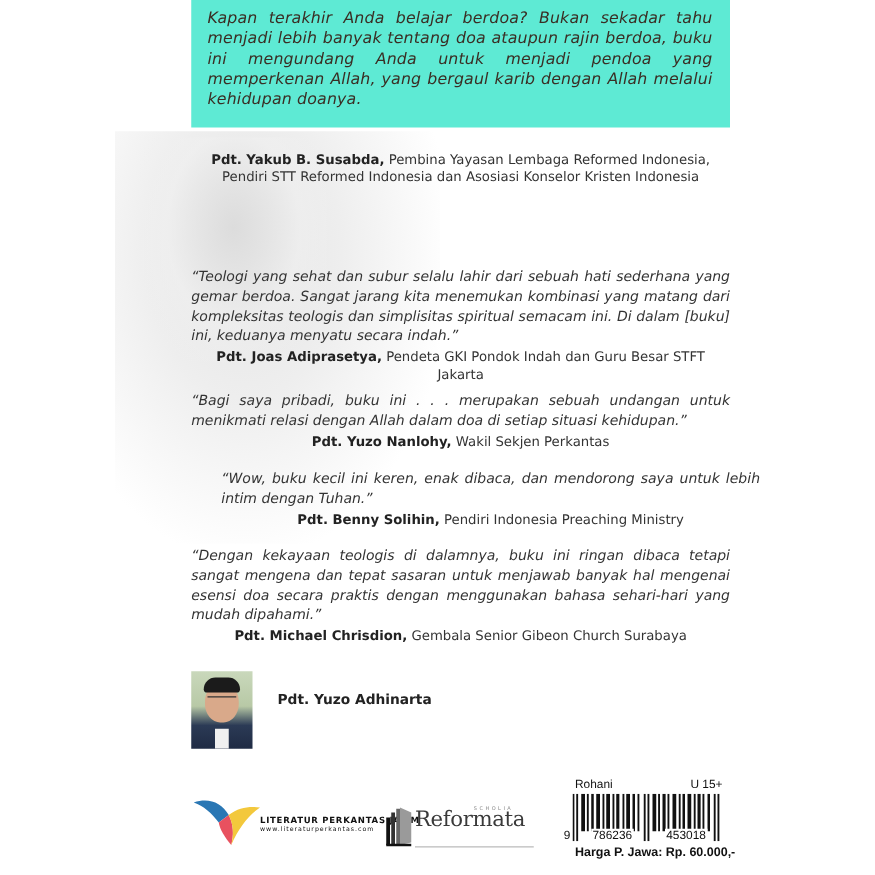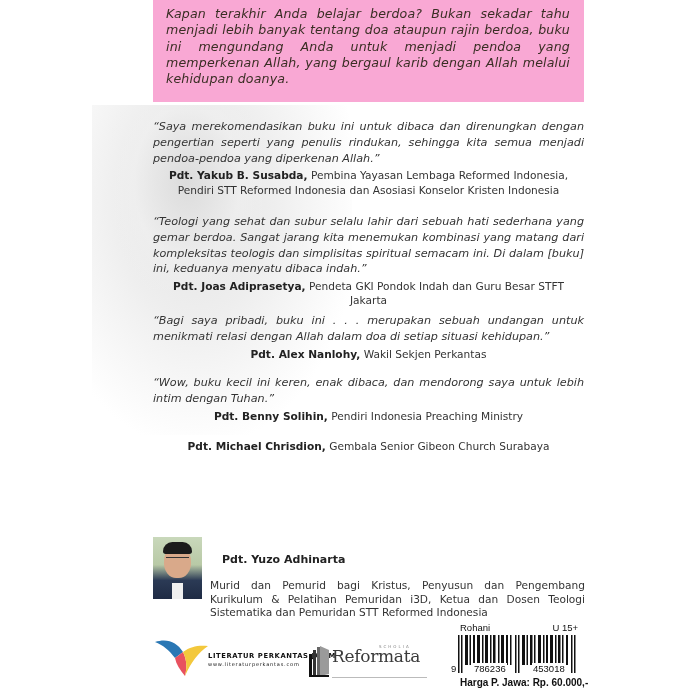--- a/index.html
+++ b/index.html
@@ -2,21 +2,21 @@
 <html><head>
 <meta charset="utf-8">
 <style>
   html, body { margin:0; padding:0; }
   body { width:700px; height:700px; background:#ffffff; position:relative; overflow:hidden; font-family:"DejaVu Sans", sans-serif; }
   .cover { position:absolute; left:92px; top:0; width:515px; height:700px; background:#ffffff; overflow:hidden; }
   .wash { position:absolute; left:0; top:105px; width:260px; height:330px;
     background: radial-gradient(ellipse at 40% 30%, #e4e4e4 0%, #eeeeee 35%, rgba(255,255,255,0) 75%); }
   .wash2 { position:absolute; left:20px; top:110px; width:150px; height:180px;
     background: radial-gradient(ellipse at 50% 40%, #dcdcdc 0%, rgba(240,240,240,0.6) 50%, rgba(255,255,255,0) 80%); }
-  .intro { position:absolute; left:153px; top:0; width:431px; height:102px; background:#f9a8d4; box-sizing:border-box; padding:6px 14px 0 13px; }
+  .intro { position:absolute; left:153px; top:0; width:431px; height:102px; background:#5eead4; box-sizing:border-box; padding:6px 14px 0 13px; }
   .intro p { margin:0; font-style:italic; font-size:12.6px; line-height:16.3px; color:#3a2e24; text-align:justify; text-align-last:left; letter-spacing:0.15px; }
   .col { position:absolute; left:153px; width:431px; color:#333; }
   .quote { margin:0; font-style:italic; font-size:11.2px; line-height:15.8px; color:#333; text-align:justify; text-align-last:left; }
   .attr { margin:2px 0 0 0; font-size:10.6px; line-height:14.2px; color:#333;text-align:center; }
   .attr b { font-weight:bold; color:#222; }
   .author { position:absolute; left:153px; top:537px; width:431px; height:62px; }
   .photo { position:absolute; left:0; top:0; width:49px; height:62px; background:linear-gradient(180deg,#c9d8bb 0%,#b8c9a6 45%,#2b3a55 70%,#1f2b44 100%); overflow:hidden; }
   .photo .face { position:absolute; left:11px; top:8px; width:27px; height:33px; border-radius:50% 50% 45% 45%; background:#d9a98a; }
   .photo .hair { position:absolute; left:10px; top:5px; width:29px; height:12px; border-radius:14px 14px 4px 4px; background:#1b1b1b; }
   .photo .shirt { position:absolute; left:19px; top:46px; width:11px; height:16px; background:#f0f0f0; }
@@ -46,53 +46,52 @@
 <div class="cover">
   <div class="wash"></div>
   <div class="wash2"></div>
 </div>
 
 <div class="intro">
   <p>Kapan terakhir Anda belajar berdoa? Bukan sekadar tahu menjadi lebih banyak tentang doa ataupun rajin berdoa, buku ini mengundang Anda untuk menjadi pendoa yang memperkenan Allah, yang bergaul karib dengan Allah melalui kehidupan doanya.</p>
 </div>
 
 <div class="col" style="top:119px;">
-  <p class="quote">“Saya merekomendasikan buku ini untuk dibaca dan direnungkan dengan pengertian seperti yang penulis rindukan, sehingga kita semua menjadi pendoa-pendoa yang diperkenan Allah.”</p>
   <p class="attr"><b>Pdt. Yakub B. Susabda,</b> <span>Pembina Yayasan Lembaga Reformed Indonesia, Pendiri STT Reformed Indonesia dan Asosiasi Konselor Kristen Indonesia</span></p>
 </div>
 
 <div class="col" style="top:214px;">
-  <p class="quote">“Teologi yang sehat dan subur selalu lahir dari sebuah hati sederhana yang gemar berdoa. Sangat jarang kita menemukan kombinasi yang matang dari kompleksitas teologis dan simplisitas spiritual semacam ini. Di dalam [buku] ini, keduanya menyatu dibaca indah.”</p>
+  <p class="quote">“Teologi yang sehat dan subur selalu lahir dari sebuah hati sederhana yang gemar berdoa. Sangat jarang kita menemukan kombinasi yang matang dari kompleksitas teologis dan simplisitas spiritual semacam ini. Di dalam [buku] ini, keduanya menyatu secara indah.”</p>
   <p class="attr"><b>Pdt. Joas Adiprasetya,</b> <span>Pendeta GKI Pondok Indah dan Guru Besar STFT Jakarta</span></p>
 </div>
 
 <div class="col" style="top:313px;">
   <p class="quote">“Bagi saya pribadi, buku ini . . . merupakan sebuah undangan untuk menikmati relasi dengan Allah dalam doa di setiap situasi kehidupan.”</p>
-  <p class="attr"><b>Pdt. Alex Nanlohy,</b> <span>Wakil Sekjen Perkantas</span></p>
+  <p class="attr"><b>Pdt. Yuzo Nanlohy,</b> <span>Wakil Sekjen Perkantas</span></p>
 </div>
 
-<div class="col" style="top:375px;">
+<div class="col" style="top:375px;margin-left:24px;">
   <p class="quote">“Wow, buku kecil ini keren, enak dibaca, dan mendorong saya untuk lebih intim dengan Tuhan.”</p>
   <p class="attr"><b>Pdt. Benny Solihin,</b> <span>Pendiri Indonesia Preaching Ministry</span></p>
 </div>
 
 <div class="col" style="top:437px;">
+  <p class="quote">“Dengan kekayaan teologis di dalamnya, buku ini ringan dibaca tetapi sangat mengena dan tepat sasaran untuk menjawab banyak hal mengenai esensi doa secara praktis dengan menggunakan bahasa sehari-hari yang mudah dipahami.”</p>
   <p class="attr"><b>Pdt. Michael Chrisdion,</b> <span>Gembala Senior Gibeon Church Surabaya</span></p>
 </div>
 
 <div class="author">
   <div class="photo">
     <div class="face"></div>
     <div class="hair"></div>
     <div class="glasses"></div>
     <div class="shirt"></div>
   </div>
   <div class="author-text">
     <p class="author-name">Pdt. Yuzo Adhinarta</p>
-    <p class="author-bio">Murid dan Pemurid bagi Kristus, Penyusun dan Pengembang Kurikulum &amp; Pelatihan Pemuridan i3D, Ketua dan Dosen Teologi Sistematika dan Pemuridan STT Reformed Indonesia</p>
   </div>
 </div>
 
 <div class="logo1">
   <svg width="56" height="44" viewBox="0 0 56 44">
     <path d="M2,6 C14,2 24,6 30,16 L22,22 C16,14 10,9 2,6 Z" fill="#2a77b4"></path>
     <path d="M22,22 L30,16 C34,24 34,32 32,40 C27,34 23,28 22,22 Z" fill="#e8515f"></path>
     <path d="M30,16 C38,10 46,9 55,10 C46,16 38,26 32,40 C34,32 34,24 30,16 Z" fill="#f3c83c"></path>
   </svg>
   <div class="l1">LITERATUR PERKANTAS JATIM</div>

